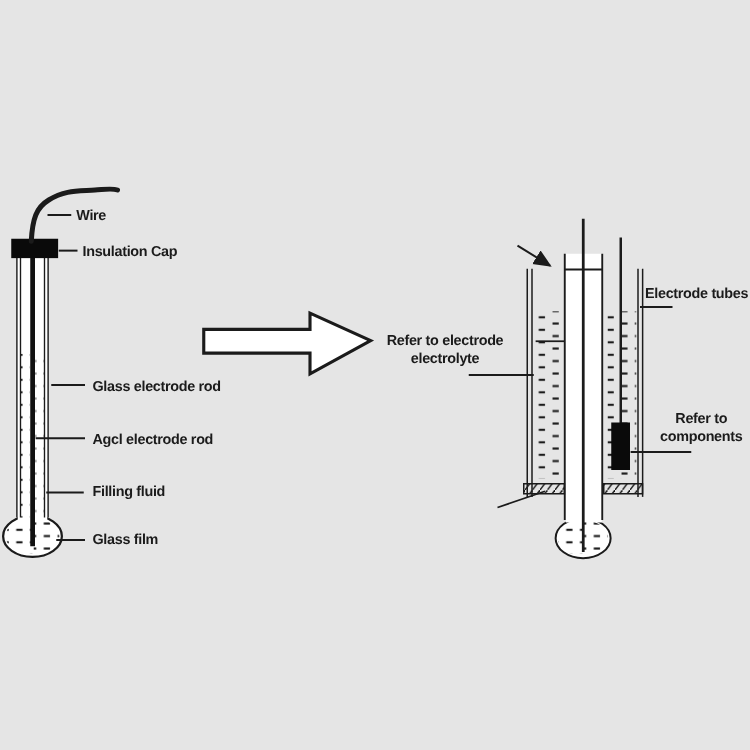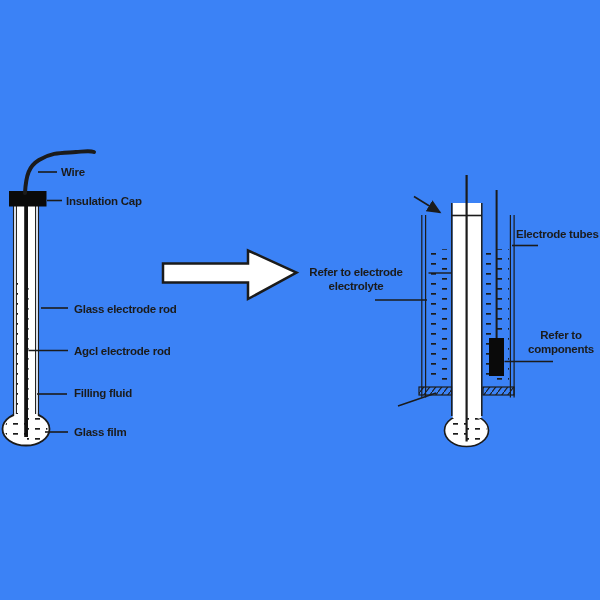--- a/index.html
+++ b/index.html
@@ -4,21 +4,21 @@
 <style>
   html, body {
     margin: 0;
     padding: 0;
     background: #ffffff;
   }
   .canvas {
     position: relative;
     width: 600px;
     height: 600px;
-    background: #3b82f6;
+    background: #e5e5e5;
     overflow: hidden;
   }
   svg { display: block; }
   .lbl {
     font-family: "Liberation Sans", sans-serif;
     font-weight: 700;
     font-size: 11.5px;
     letter-spacing: -0.25px;
     fill: #1b1b1b;
   }

